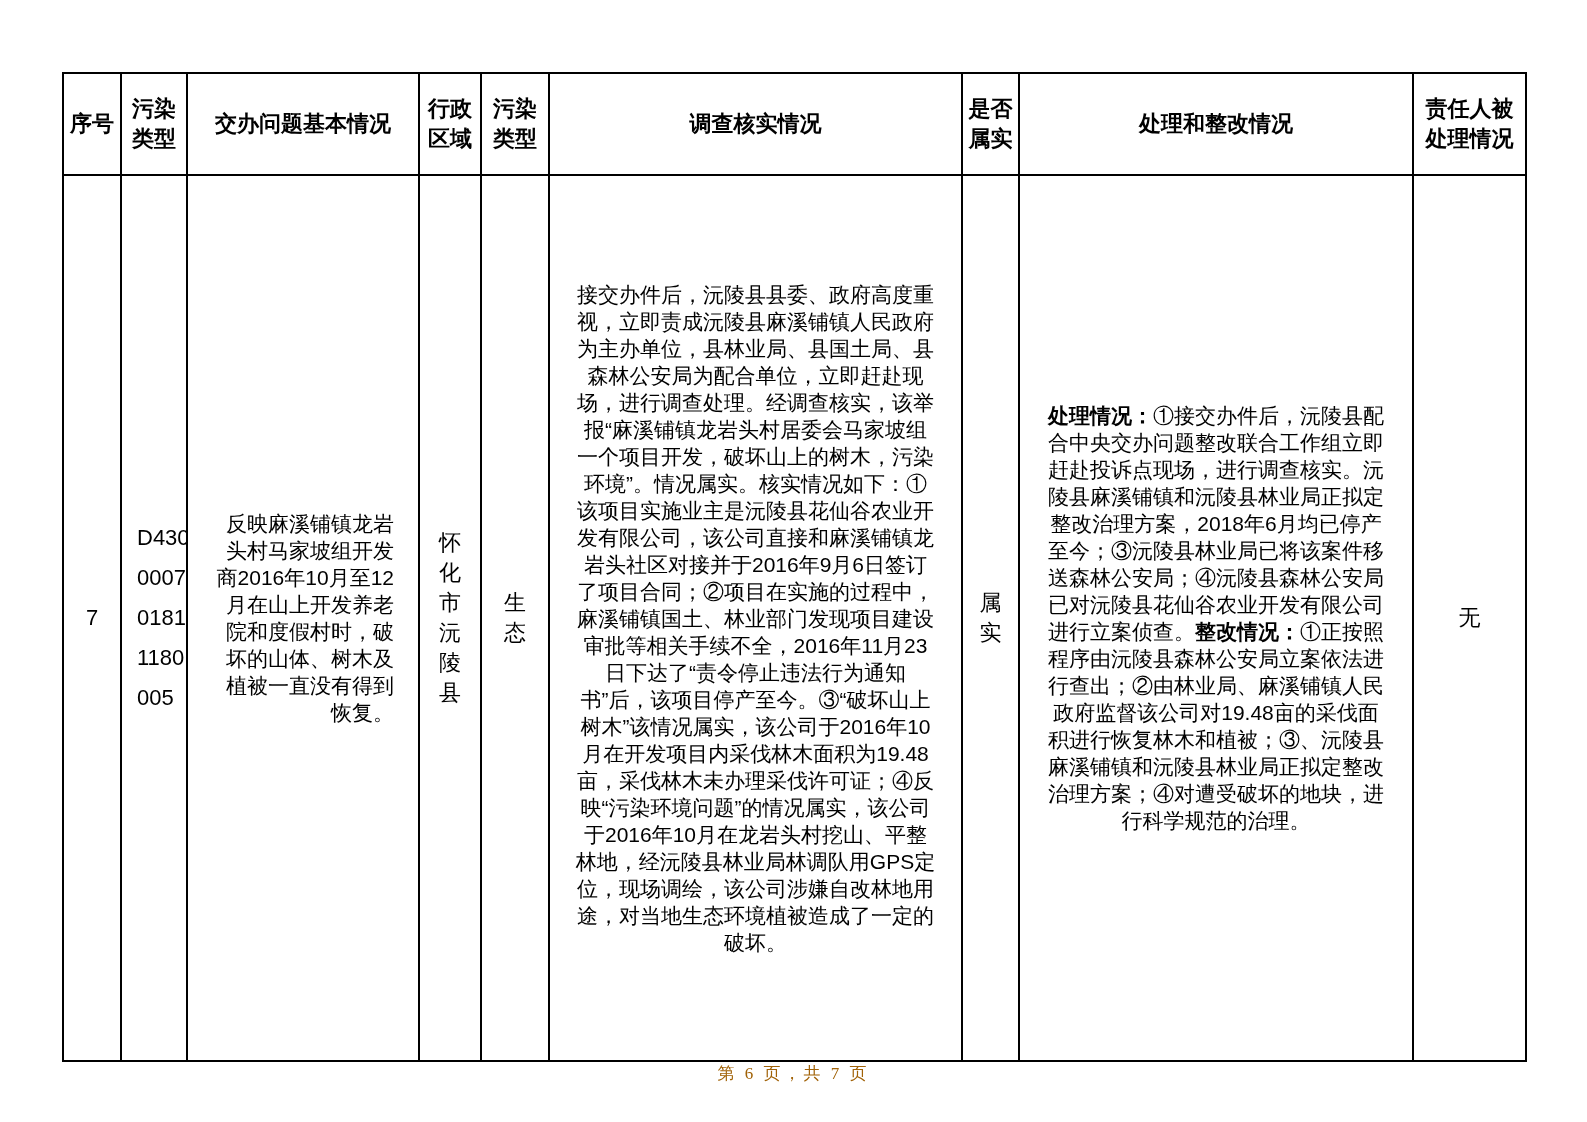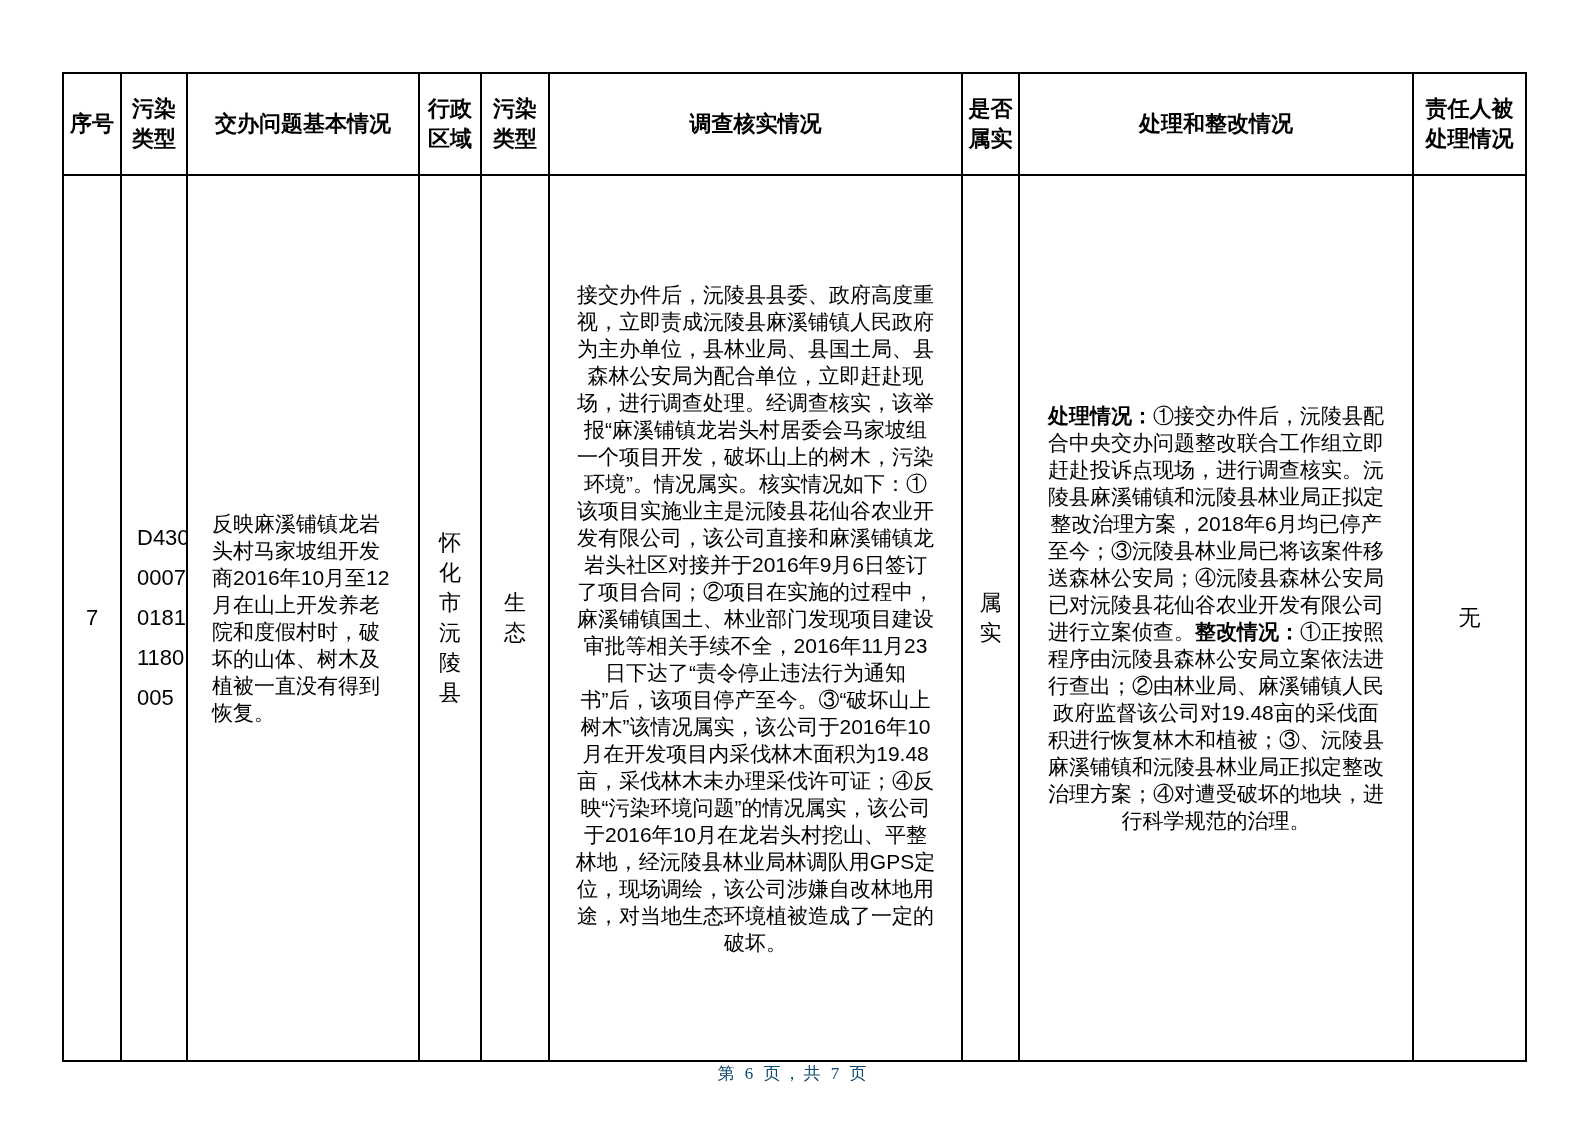--- a/index.html
+++ b/index.html
@@ -54,21 +54,21 @@
     line-height: 30px;
     padding: 2px 15px;
   }
   td.c-left {
     text-align: center;
     font-size: 21px;
     line-height: 27px;
     padding: 4px 24px;
   }
   td.c-problem {
-    text-align: left;
+    text-align: right;
     font-size: 21px;
     line-height: 27px;
     padding: 4px 24px;
   }
   .caseno div {
     text-align: center;
     line-height: 40px;
     font-size: 22px;
   }
   .bold-label {
@@ -76,21 +76,21 @@
   }
   .footer {
     position: absolute;
     left: 0;
     width: 1587px;
     top: 1062px;
     text-align: center;
     font-family: "Liberation Serif", serif;
     font-size: 17px;
     letter-spacing: 3px;
-    color: #0c4a6e;
+    color: #a16207;
   }
 </style>
 </head>
 <body>
 
 <div class="page">
 
   <table class="report">
     <colgroup>
       <col style="width:58px">

